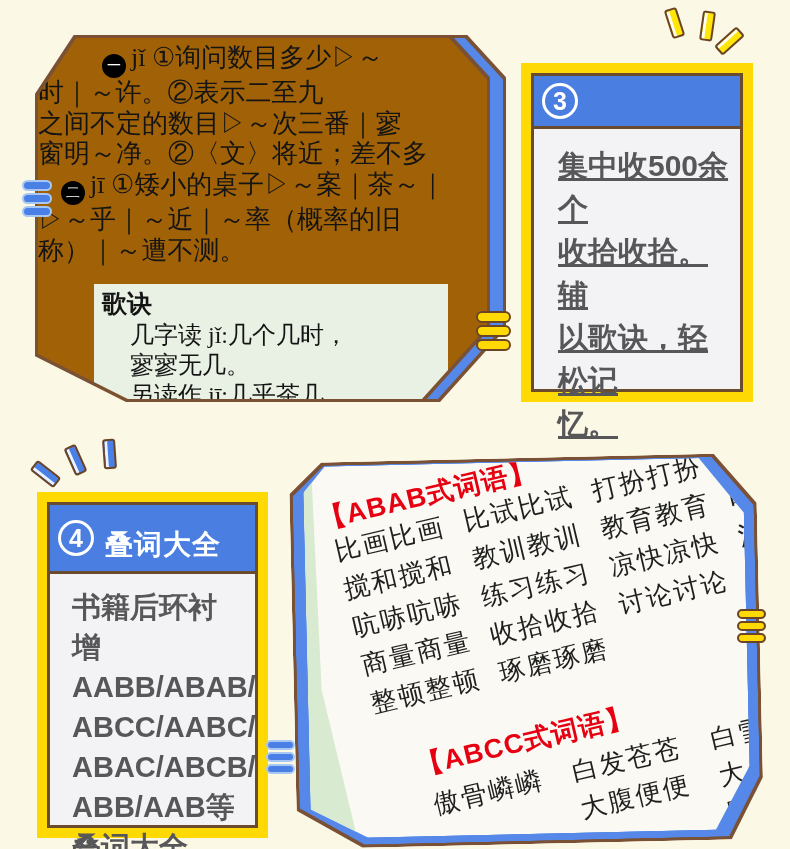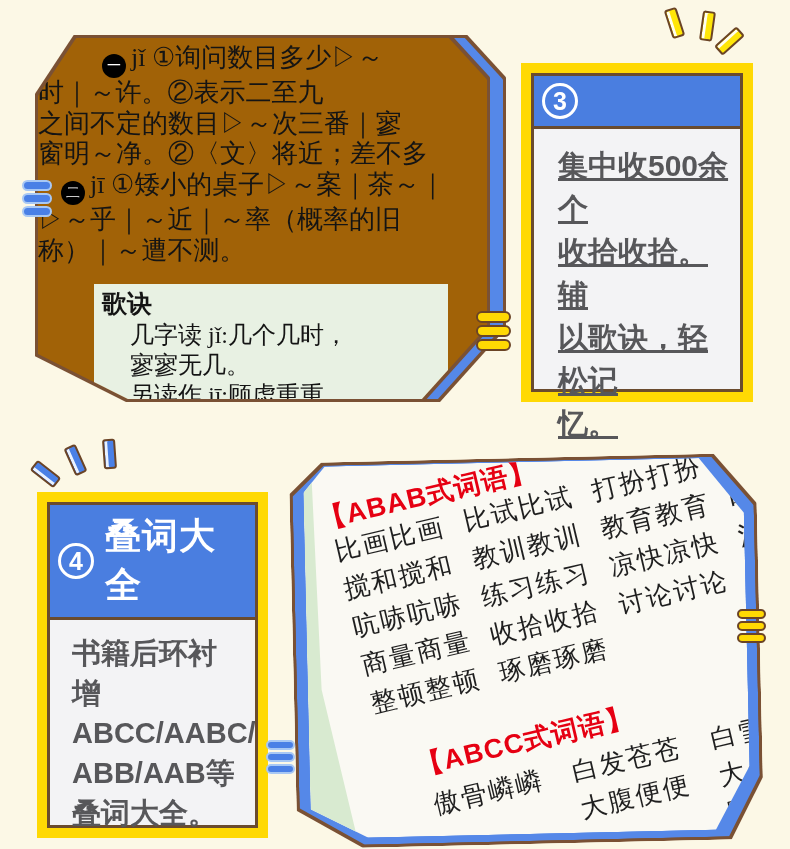--- a/index.html
+++ b/index.html
@@ -27,21 +27,21 @@
   .ybox-inner{border:3px solid #6a4b2e;background:#f3f3f5;height:100%;box-sizing:border-box;display:flex;flex-direction:column;}
   .ybox-head{background:#4a7ee0;border-bottom:3px solid #6a4b2e;color:#fff;display:flex;align-items:center;
              padding:7px 8px;font-weight:bold;flex:none;}
   .numcirc{width:36px;height:36px;border:3px solid #fff;border-radius:50%;display:flex;align-items:center;
            justify-content:center;font-size:25px;font-weight:bold;margin-right:5px;flex:none;box-sizing:border-box;}
   .ybox-title{letter-spacing:1px;}
   .box3{left:521px;top:63px;width:232px;height:339px;}
   .box3 .ybox-title{font-size:36px;}
   .box3 .ybox-body{padding:15px 6px 0 24px;color:#57575a;font-size:30px;line-height:43px;font-weight:bold;text-decoration:underline;}
   .box4{left:37px;top:492px;width:231px;height:346px;}
-  .box4 .ybox-title{font-size:36px;margin-left:6px;}
+  .box4 .ybox-title{font-size:28px;margin-left:6px;margin-top:14px;}
   .box4 .ybox-body{padding:13px 20px 0 22px;color:#57575a;font-size:29px;line-height:40px;font-weight:bold;}
 
   
   .grip{position:absolute;display:flex;flex-direction:column;gap:2px;}
   .grip .bar{box-sizing:border-box;border-radius:6px;}
   .grip.gblue .bar{width:30px;height:11px;background:#4a80e6;border:2px solid #a8c8f4;}
   .grip.gyellow .bar{width:35px;height:12px;background:#ffd903;border:2px solid #6b4426;}
   .grip.small .bar{width:29px;height:10px;}
 
   
@@ -82,21 +82,21 @@
         <div class="dline i2">时｜～许。②表示二至九</div>
         <div class="dline i3">之间不定的数目▷～次三番｜寥</div>
         <div class="dline i3">窗明～净。②〈文〉将近；差不多</div>
         <div class="dline i5"><span class="hw">二</span><span>jī ①矮小的桌子▷～案｜茶～｜</span></div>
         <div class="dline i3">▷～乎｜～近｜～率（概率的旧</div>
         <div class="dline i3">称）｜～遭不测。</div>
         <div class="gejue">
           <div class="gejue-title">歌诀</div>
           <div class="gejue-line">几字读 jǐ:几个几时，</div>
           <div class="gejue-line">寥寥无几。</div>
-          <div class="gejue-line">另读作 jī:顾虑重重。</div>
+          <div class="gejue-line">另读作 jī:几乎茶几。</div>
         </div>
       </div>
     </div>
   </div>
 
   <div class="grip gblue" style="left:22px;top:180px;">
     <div class="bar"></div>
       <div class="bar"></div>
       <div class="bar"></div>
   </div>
@@ -129,21 +129,23 @@
   <div class="spark sb" style="left:103px;top:439px;transform:rotate(-4deg);"></div>
 
   <div class="ybox box4">
     <div class="ybox-inner">
       <div class="ybox-head">
         <span class="numcirc">4</span>
         <span class="ybox-title">叠词大全</span>
       </div>
       <div class="ybox-body">
         <div>书籍后环衬增</div>
+        <div>AABB/ABAB/</div>
         <div>ABCC/AABC/</div>
+        <div>ABAC/ABCB/</div>
         <div>ABB/AAB等</div>
         <div>叠词大全。</div>
       </div>
     </div>
   </div>
 
   <div class="photo-wrap">
     <div class="photo-back p2">
       <div class="photo-blue p2"></div>
     </div>

